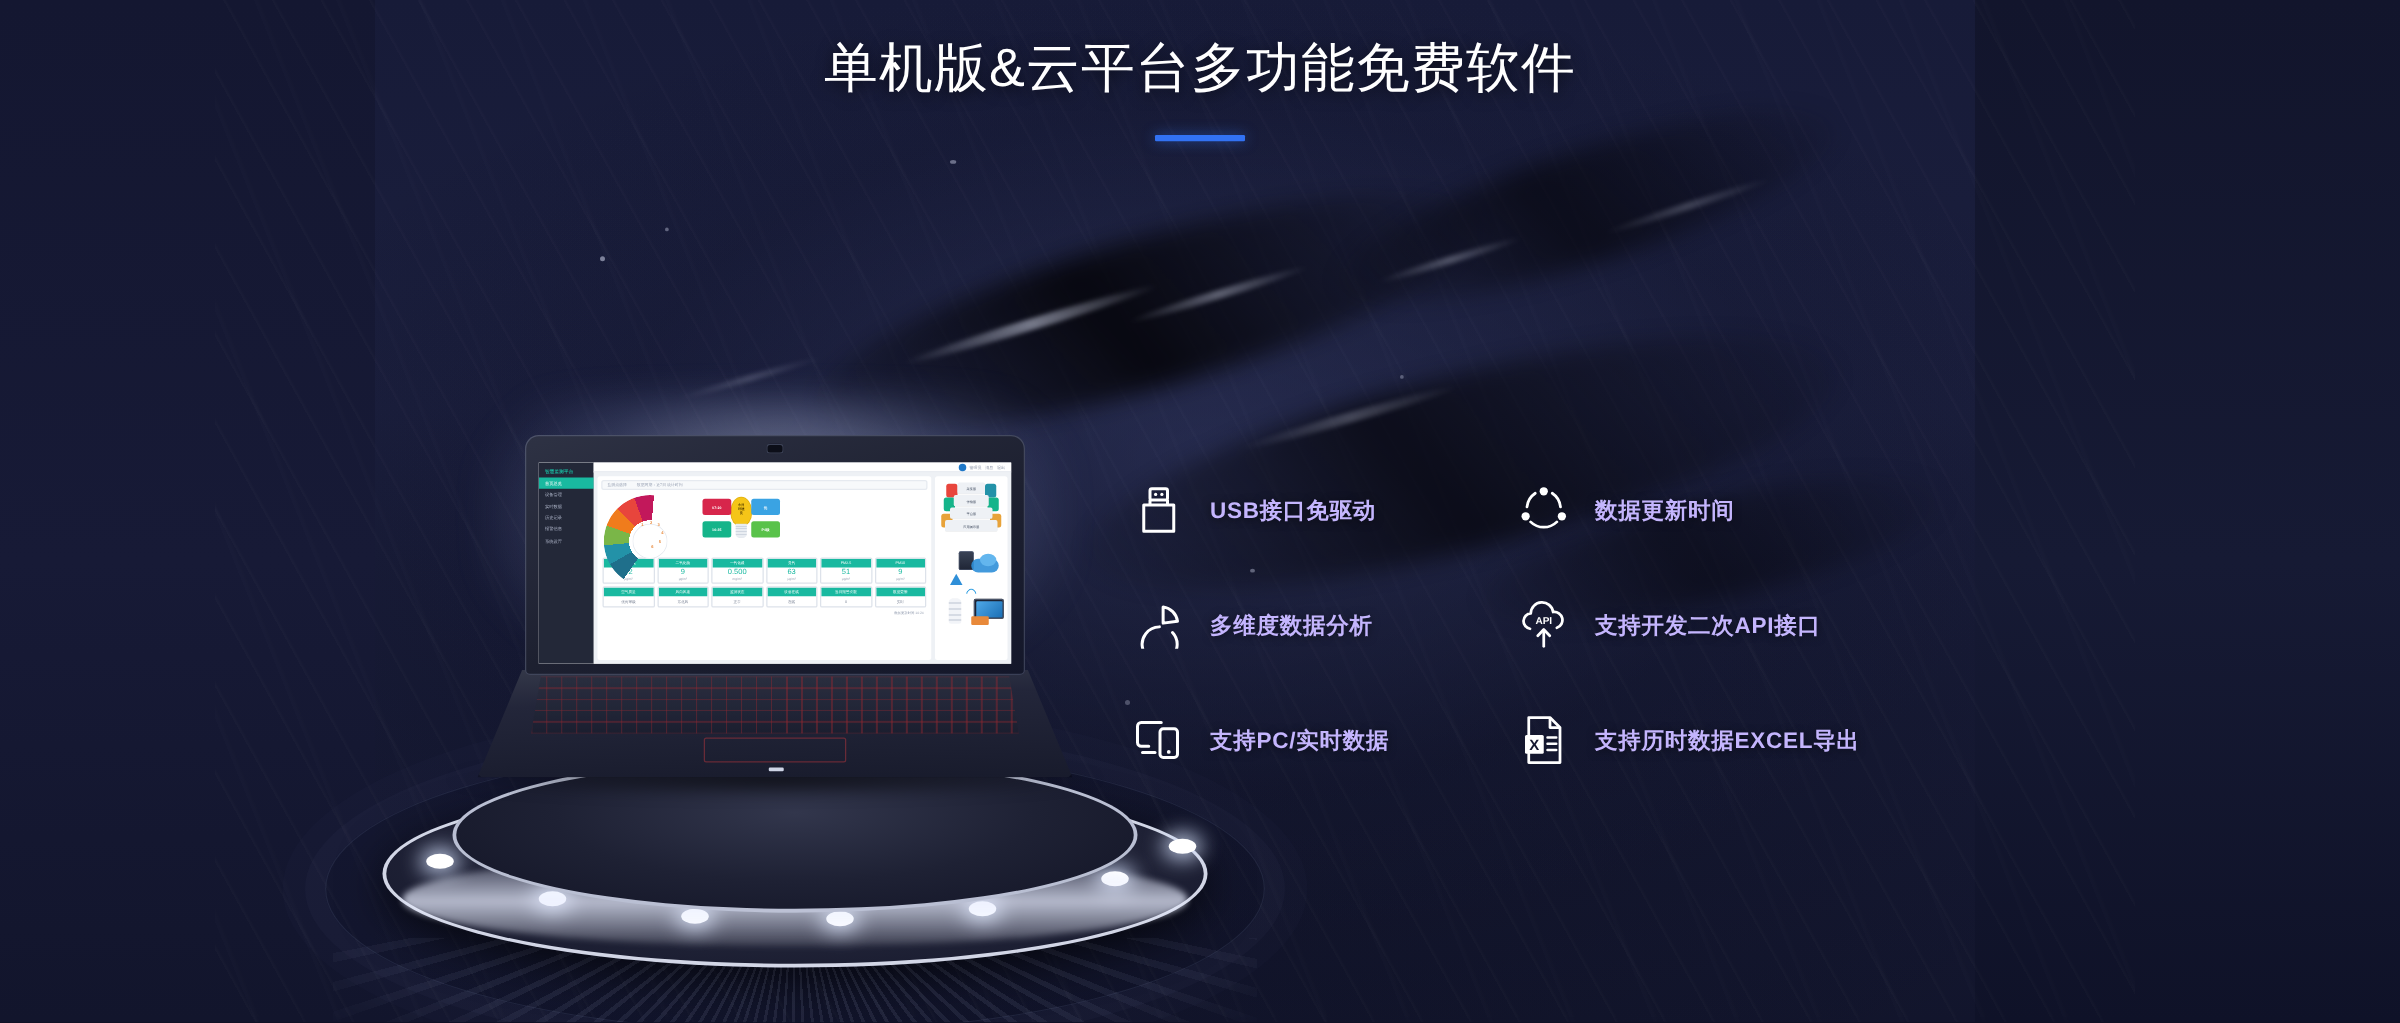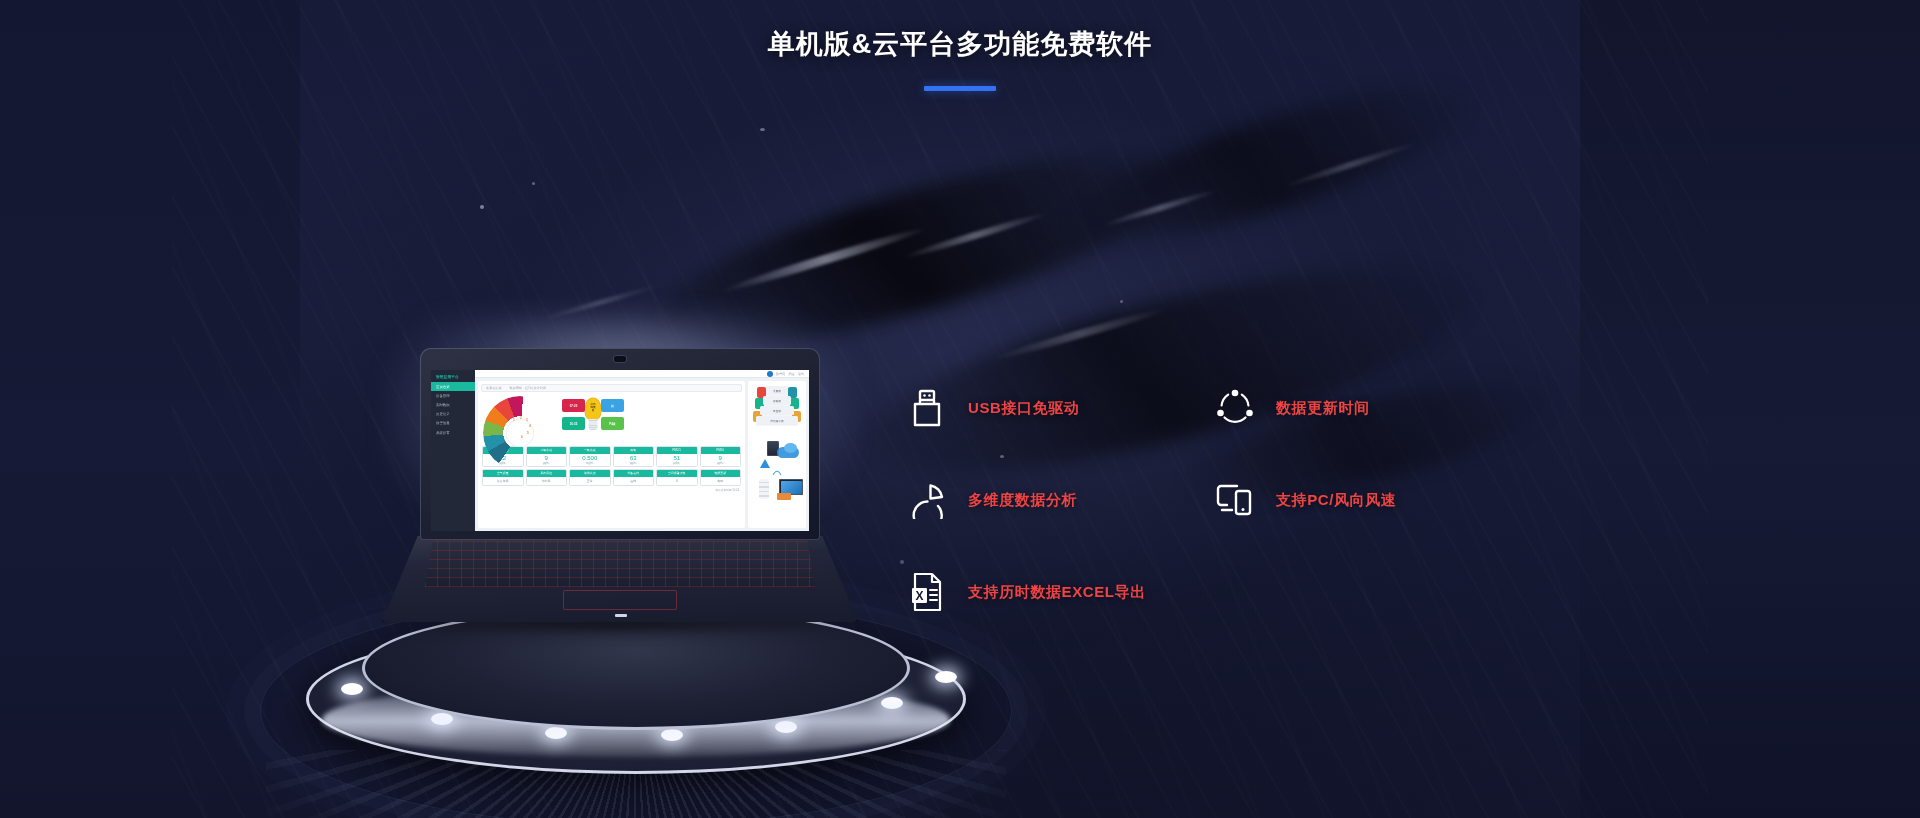--- a/index.html
+++ b/index.html
@@ -48,21 +48,21 @@
     filter:blur(9px); }
   .streak{ position:absolute; border-radius:50%;
     background:linear-gradient(63deg, rgba(255,255,255,0) 0%, rgba(220,225,245,.50) 50%, rgba(255,255,255,0) 100%);
     filter:blur(1.6px); }
   .dust{ position:absolute; background:#cfd4ea; border-radius:50%;
     opacity:.55; filter:blur(.3px); }
 
   
   #header{ position:absolute; left:0; right:0; top:0; text-align:center; z-index:30; }
   #headline{
-    margin-top:26px; color:#ffffff; font-size:27px; font-weight:bold;
+    margin-top:26px; color:#ffffff; font-size:43px; font-weight:normal;
     letter-spacing:1px; text-shadow:0 2px 12px rgba(0,0,0,.65);
   }
   #subheadline{
     margin-top:22px; color:#f0f2fa; font-size:19px; font-weight:bold;
     letter-spacing:1.5px; text-shadow:0 1px 8px rgba(0,0,0,.6);
   }
   #accent-bar{
     margin:24px auto 0; width:72px; height:5px; border-radius:1px;
     background:#3272f3; box-shadow:0 0 10px rgba(50,114,243,.55);
   }
@@ -70,21 +70,21 @@
   
   #features{
     position:absolute; left:905px; top:362px; z-index:30;
     display:grid; grid-template-columns:300px auto; grid-auto-rows:92px;
     column-gap:8px;
   }
   .feature{ display:flex; align-items:center; gap:19px; }
   .feature .ico{ width:44px; height:46px; flex:none; display:flex; align-items:center; justify-content:center; }
   .feature .ico svg{ display:block; }
   .feature .lbl{
-    color:#ef4444; font-size:15px; font-weight:bold; letter-spacing:.6px;
+    color:#c4b5fd; font-size:18px; font-weight:bold; letter-spacing:.6px;
     white-space:nowrap; text-shadow:0 1px 7px rgba(0,0,0,.55);
   }
 
   
   #pedestal{ position:absolute; left:306px; top:600px; width:660px; height:200px; z-index:10; }
   .disc{ position:absolute; border-radius:50%; }
   #disc-outer{
     left:0; top:24px; width:660px; height:150px;
     background:radial-gradient(ellipse at 50% 40%, #3b3f55 0%, #23263a 45%, #14162a 100%);
     box-shadow:0 10px 36px rgba(0,0,0,.65);
@@ -512,31 +512,42 @@
     <div class="feature">
       <span class="ico">
         <svg width="40" height="38" viewBox="0 0 40 38" fill="none" stroke="#ffffff" stroke-width="2.4">
           <path d="M20.5 20.5 A14 14 0 1 0 31 25" stroke-linecap="round"></path>
           <path d="M23.5 4.5 A13.5 13.5 0 0 1 35 16l-11.5 1.5z" stroke-linejoin="round"></path>
         </svg>
       </span>
       <span class="lbl">多维度数据分析</span>
     </div>
 
+    <div class="feature">
+      <span class="ico">
+        <svg width="44" height="40" viewBox="0 0 44 40" fill="none" stroke="#ffffff" stroke-width="2.2">
+          <path d="M11 23a6.2 6.2 0 0 1 .6-12.3A9 9 0 0 1 29.5 9.6a6.5 6.5 0 0 1 3 12.6" stroke-linecap="round" stroke-linejoin="round"></path>
+          <text x="22" y="19" font-size="8" font-family="Liberation Sans, sans-serif" font-weight="bold" fill="#ffffff" stroke="none" text-anchor="middle">API</text>
+          <path d="M22 37V24.5" stroke-linecap="round"></path>
+          <path d="M17.2 28.6 22 23.6l4.8 5" stroke-linecap="round" stroke-linejoin="round"></path>
+        </svg>
+      </span>
+      <span class="lbl">支持开发二次API接口</span>
+    </div>
 
     <div class="feature">
       <span class="ico">
         <svg width="40" height="36" viewBox="0 0 40 36" fill="none" stroke="#ffffff" stroke-width="2.4">
           <path d="M22 4H6a3 3 0 0 0-3 3v13a3 3 0 0 0 3 3h6" stroke-linecap="round" stroke-linejoin="round"></path>
           <path d="M7 28h10" stroke-linecap="round"></path>
           <rect x="21" y="9" width="14" height="23" rx="2.6"></rect>
           <circle cx="28" cy="27.5" r="1.5" fill="#ffffff" stroke="none"></circle>
         </svg>
       </span>
-      <span class="lbl">支持PC/风向风速</span>
+      <span class="lbl">支持PC/实时数据</span>
     </div>
 
     <div class="feature">
       <span class="ico">
         <svg width="34" height="40" viewBox="0 0 34 40" fill="none" stroke="#ffffff" stroke-width="2.2">
           <path d="M5 2h17l8 8v28H5z" stroke-linejoin="round"></path>
           <path d="M22 2v8h8" stroke-linejoin="round"></path>
           <rect x="2" y="16" width="15" height="15" rx="1.2" fill="#ffffff" stroke="none"></rect>
           <text x="9.5" y="28" font-size="12" font-family="Liberation Sans, sans-serif" font-weight="bold" fill="#141730" stroke="none" text-anchor="middle">X</text>
           <path d="M20 18h7M20 23h7M20 28h7" stroke-linecap="round" stroke-width="2"></path>

